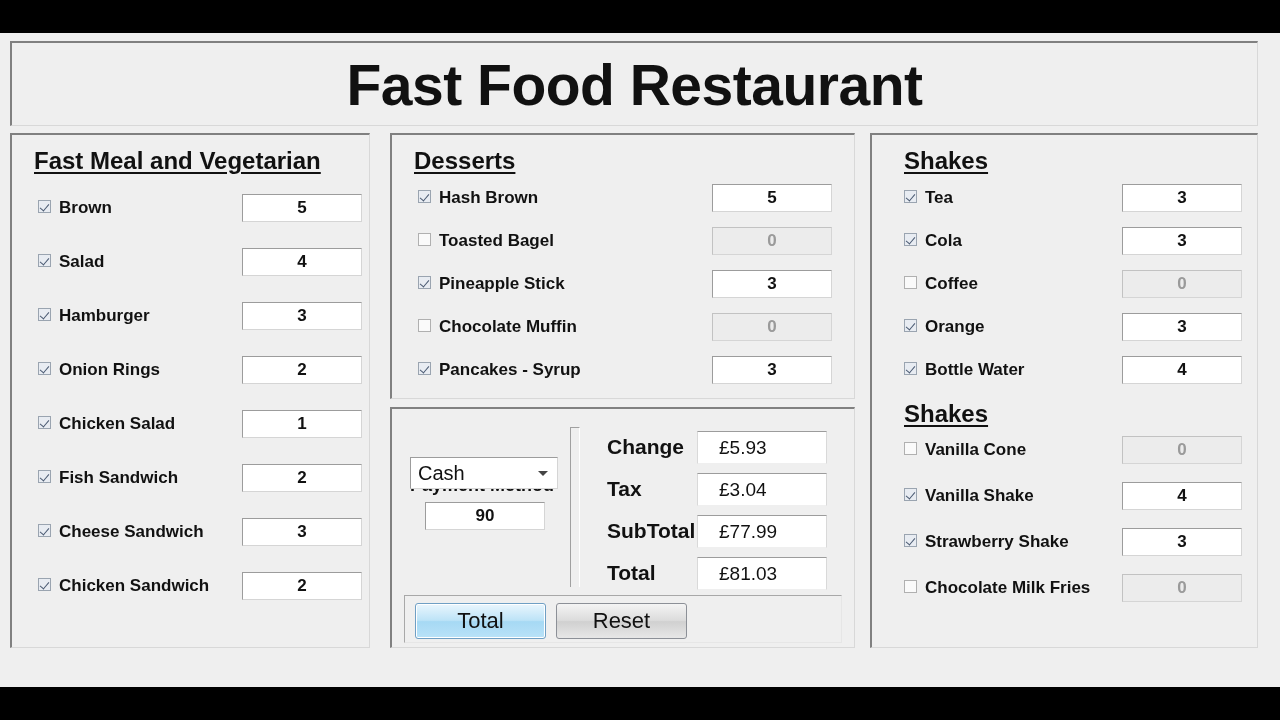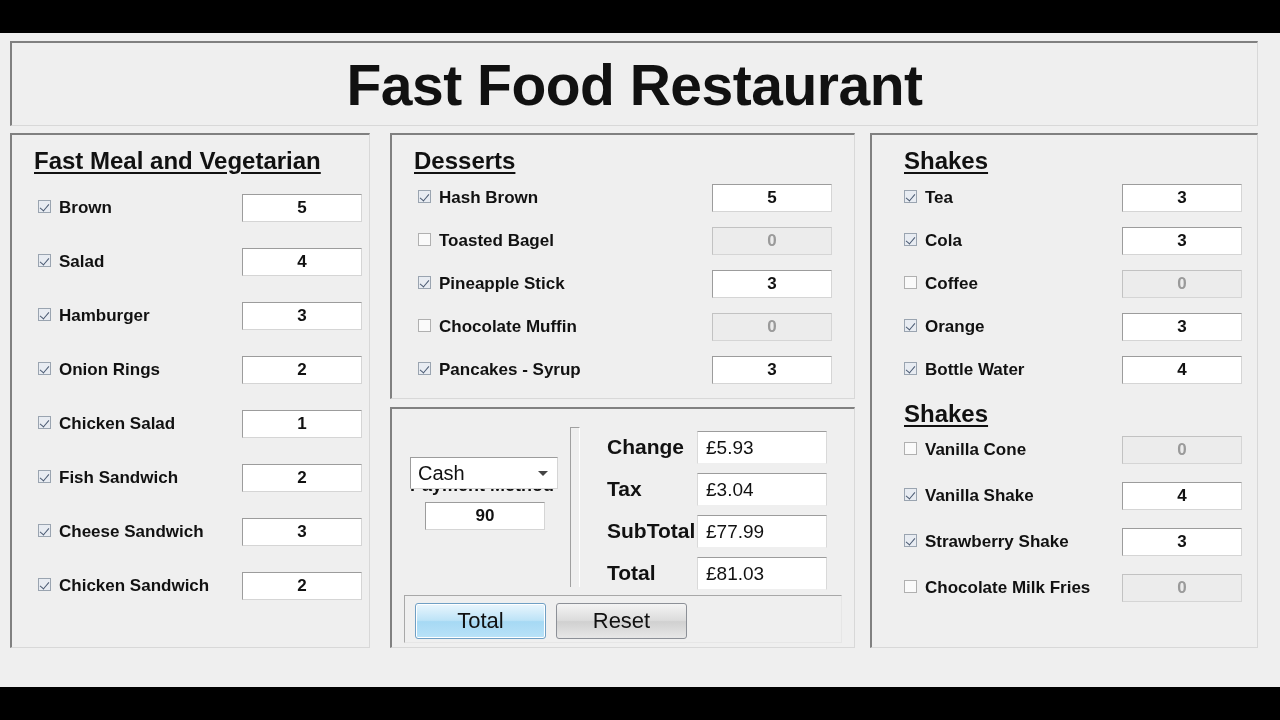--- a/index.html
+++ b/index.html
@@ -150,21 +150,21 @@
     white-space: nowrap;
   }
   .sum-value {
     position: absolute; left: 90px; top: 2px;
     width: 130px; height: 33px;
     background: #fff;
     border-top: 1px solid #9c9c9c;
     border-left: 1px solid #d9d9d9;
     border-right: 1px solid #d9d9d9;
     border-bottom: 1px solid #efefef;
-    padding-left: 8px;
+    padding-left: 21px;
     line-height: 31px;
     font-size: 19px; color: #111;
   }
   #btn-strip {
     position: absolute; left: 12px; top: 186px;
     width: 438px; height: 48px;
     border-top: 1px solid #a8a8a8;
     border-left: 1px solid #a8a8a8;
     border-right: 1px solid #e6e6e6;
     border-bottom: 1px solid #e6e6e6;

